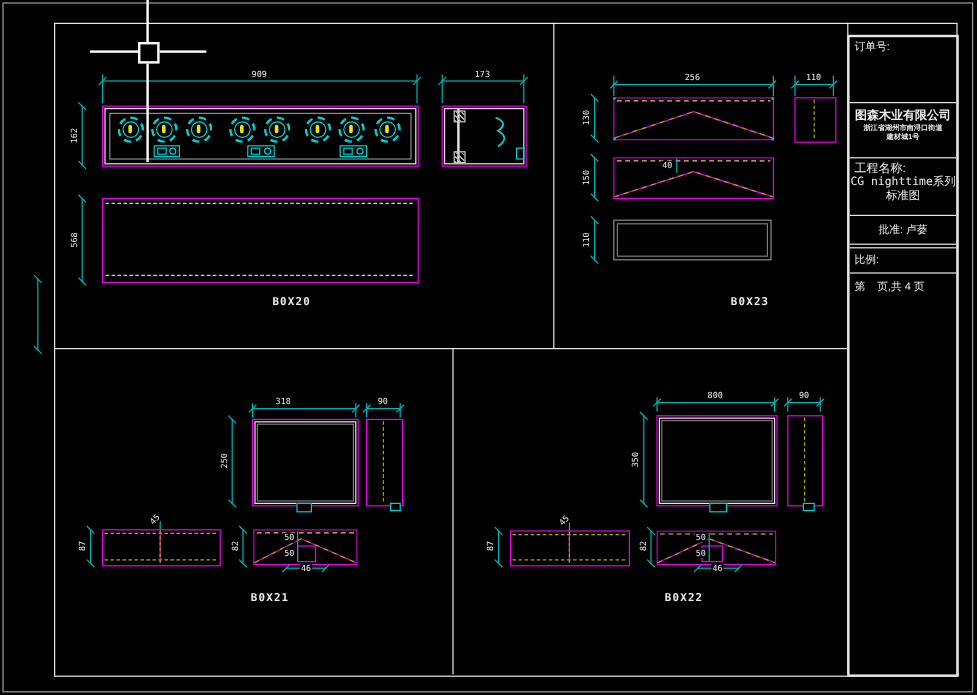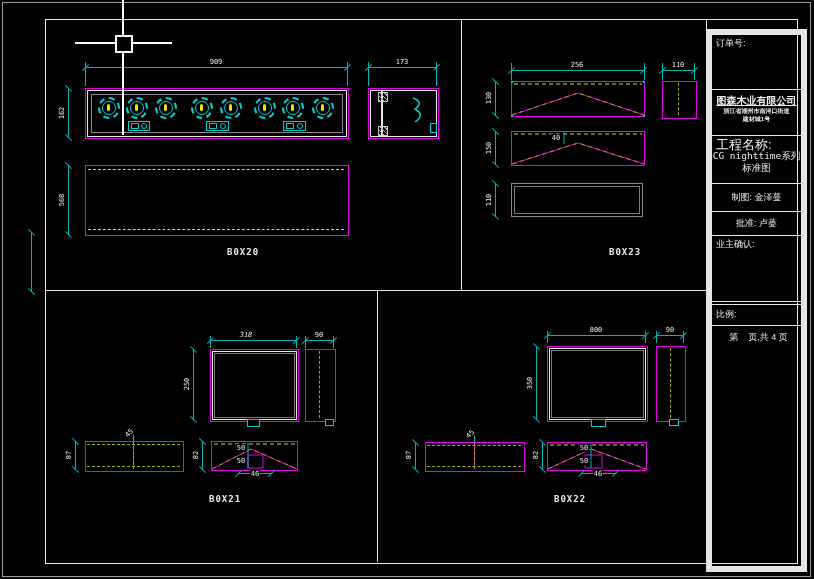--- a/index.html
+++ b/index.html
@@ -41,33 +41,33 @@
   .knob .dot{position:absolute;left:7px;top:5px;width:3px;height:7px;background:#e8e800;border-radius:2px;}
   .plate{position:absolute;height:8px;border:1px solid #00d0d0;}
   .plate .sq{position:absolute;left:2px;top:1px;width:6px;height:4px;border:1px solid #00d0d0;}
   .plate .ci{position:absolute;right:2px;top:1px;width:4px;height:4px;border:1px solid #00d0d0;border-radius:50%;}
   .hatch{position:absolute;border:1px solid #cccccc;
          background:repeating-linear-gradient(45deg,#aaa 0 1px,transparent 1px 3px);}
   
   .cursorline{position:absolute;background:#ffffff;}
   .pickbox{position:absolute;border:2px solid #ffffff;background:transparent;}
   
-  #tblock{position:absolute;left:706px;top:29px;width:89px;height:531px;border:6px solid #e5e5e5;color:#ededed;}
+  #tblock{position:absolute;left:706px;top:29px;width:89px;height:531px;border:2px solid #e5e5e5;color:#ededed;}
   .trow{position:relative;border-bottom:1px solid #e8e8e8;box-sizing:border-box;overflow:hidden;}
-  .trow:last-child{border-bottom:none;text-align:center;}
+  .trow:last-child{border-bottom:none;}
   .lab9{font-size:9px;line-height:11px;padding:3px 0 0 4px;}
   .cent{text-align:center;}
   .pre{white-space:pre;}
   .brandrow{display:flex;align-items:center;justify-content:center;gap:3px;}
   .brandicon{position:relative;width:19px;height:19px;background:#fff;border-radius:2px;flex:0 0 auto;}
   .brandicon i{position:absolute;background:#000;}
   .brandtxt{display:flex;flex-direction:column;align-items:flex-end;}
   .brandname{font-weight:bold;font-size:14px;line-height:15px;letter-spacing:1px;}
   .brandsub{font-size:5px;letter-spacing:1.6px;line-height:6px;}
-  .coname{font-weight:bold;font-size:10px;line-height:13px;text-align:center;margin-top:4px;text-decoration:underline;}
+  .coname{font-weight:bold;font-size:10px;line-height:13px;text-align:center;margin-top:4px;}
   .coaddr{font-weight:bold;font-size:6px;line-height:8px;text-align:center;}
   .projv{font-size:9.5px;line-height:12px;text-align:center;font-family:"DejaVu Sans Mono",monospace;}
 </style>
 </head>
 <body>
 
 <div id="canvas">
 
   <div class="frame" style="left:2px;top:2px;width:807px;height:573px;"></div>
   <div class="sheet" style="left:45px;top:19px;width:751px;height:543px;"></div>
@@ -221,21 +221,21 @@
       <line x1="3" y1="3" x2="84" y2="3" stroke="#cfcf5f" stroke-dasharray="4 3"></line>
       <polyline points="1,28 40,8 86,28" fill="none" stroke="#e800e8"></polyline>
       <polyline points="1,28 40,8 86,28" fill="none" stroke="#a8a800" stroke-dasharray="4 4"></polyline>
       <rect x="37" y="14" width="15" height="13" fill="none" stroke="#e800e8"></rect>
       <line x1="37" y1="2" x2="37" y2="27" stroke="#00b4b4"></line>
     </svg>
 
     <div class="ext" style="left:210px;top:336px;width:1px;height:12px;"></div>
     <div class="ext" style="left:296px;top:336px;width:1px;height:12px;"></div>
     <div class="dimh" style="left:210px;top:340px;width:87px;"></div>
-    <div class="dlab" style="left:246px;top:331px;font-style:italic;">318</div>
+    <div class="dlab" style="left:236px;top:331px;">318</div>
     <div class="ext" style="left:305px;top:336px;width:1px;height:12px;"></div>
     <div class="ext" style="left:333px;top:336px;width:1px;height:12px;"></div>
     <div class="dimh" style="left:305px;top:340px;width:29px;"></div>
     <div class="dlab" style="left:319px;top:331px;">90</div>
     <div class="dimv" style="left:193px;top:349px;height:71px;"></div>
     <div class="vlab" style="left:187px;top:384px;">250</div>
     <div class="dimv" style="left:75px;top:441px;height:29px;"></div>
     <div class="vlab" style="left:69px;top:455px;">87</div>
     <div class="dimv" style="left:202px;top:441px;height:29px;"></div>
     <div class="vlab" style="left:196px;top:455px;">82</div>
@@ -296,32 +296,26 @@
   <div id="tblock">
     <div class="trow" style="height:55px;">
       <div class="lab9">订单号:</div>
     </div>
     <div class="trow" style="height:46px;">
       <div class="coname">图森木业有限公司</div>
       <div class="coaddr">浙江省湖州市南浔口街道</div>
       <div class="coaddr">建材城1号</div>
     </div>
     <div class="trow" style="height:48px;">
-      <div class="lab9" style="font-size:13px;">工程名称:</div>
+      <div class="lab9" style="font-size:10px;">工程名称:</div>
       <div class="projv">CG nighttime系列</div>
       <div class="projv">标准图</div>
     </div>
-    <div class="trow cent" style="height:28px;">
-      <div class="lab9" style="padding-left:0;padding-top:8px;">制图: 金泽蔓</div>
-    </div>
     <div class="trow cent" style="height:24px;">
       <div class="lab9" style="padding-left:0;padding-top:6px;">批准: 卢蒌</div>
-    </div>
-    <div class="trow" style="height:66px;">
-      <div class="lab9">业主确认:</div>
     </div>
     <div class="trow" style="height:3px;"></div>
     <div class="trow" style="height:21px;">
       <div class="lab9" style="padding-top:4px;">比例:</div>
     </div>
     <div class="trow" style="height:24px;">
       <div class="lab9 pre" style="padding-top:6px;">第    页,共 4 页</div>
     </div>
   </div>
 

